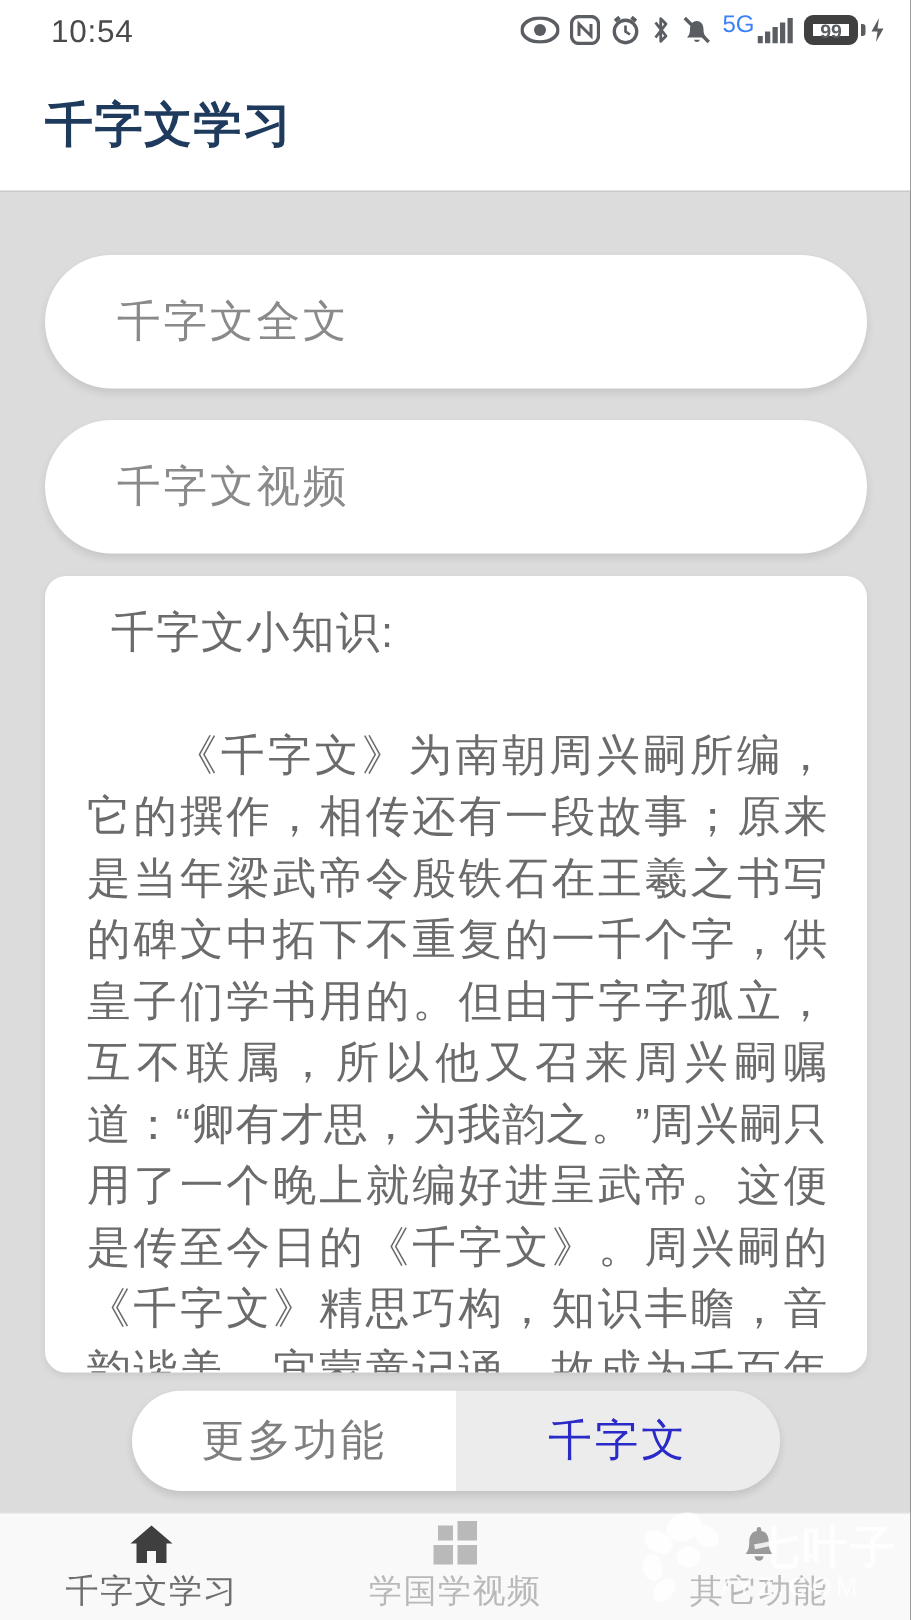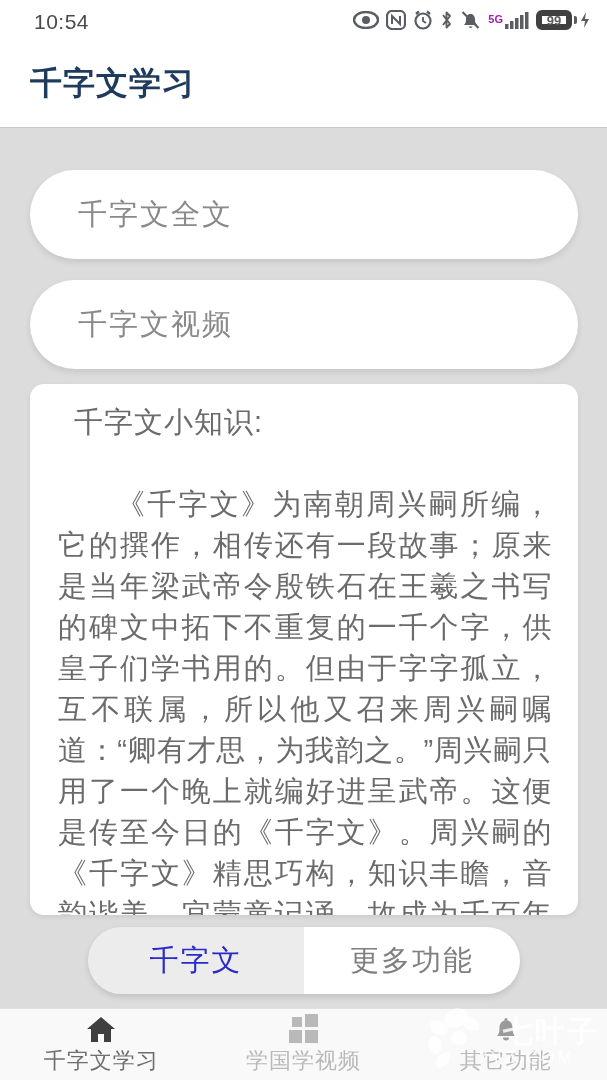--- a/index.html
+++ b/index.html
@@ -20,21 +20,21 @@
   }
   .status-bar{
     position:absolute;top:10px;left:0;width:607px;height:36px;
     display:flex;align-items:flex-start;justify-content:space-between;
     padding:0 16px 0 34px;
   }
   .status-time{font-size:21px;color:#4a4a4a;letter-spacing:.5px;}
   .status-icons{display:flex;align-items:center;gap:7px;color:#5a5e62;}
   .status-icons svg{display:block;}
   .sig-wrap{display:flex;align-items:flex-end;gap:2px;}
-  .sig-5g{font-size:11px;font-weight:bold;color:#a21caf;line-height:1;transform:translateY(-4px);}
+  .sig-5g{font-size:16px;font-weight:normal;color:#3b82f6;line-height:1;transform:translateY(-4px);}
   .battery{
     display:flex;align-items:center;gap:2px;
   }
   .battery-shell{
     width:36px;height:20px;border:6px solid #404040;border-radius:6px;
     display:flex;align-items:center;justify-content:center;
     font-size:13px;color:#5a5e62;font-weight:bold;
   }
   .battery-cap{width:3px;height:8px;background:#5a5e62;border-radius:0 2px 2px 0;}
   .app-title{
@@ -185,25 +185,25 @@
   <div class="pill-btn p1">
     <span>千字文全文</span>
   </div>
 
   <div class="knowledge-card">
     <p class="card-title">千字文小知识:</p>
     <p class="card-body">《千字文》为南朝周兴嗣所编，它的撰作，相传还有一段故事；原来是当年梁武帝令殷铁石在王羲之书写的碑文中拓下不重复的一千个字，供皇子们学书用的。但由于字字孤立，互不联属，所以他又召来周兴嗣嘱道：“卿有才思，为我韵之。”周兴嗣只用了一个晚上就编好进呈武帝。这便是传至今日的《千字文》。周兴嗣的《千字文》精思巧构，知识丰瞻，音韵谐美，宜蒙童记诵，故成为千百年蒙学教科书</p>
   </div>
 
   <div class="segmented">
+    <div class="segment right">
+      <span>更多功能</span>
+    </div>
     <div class="segment left">
       <span>千字文</span>
-    </div>
-    <div class="segment right">
-      <span>更多功能</span>
     </div>
   </div>
 
   <div class="bottom-nav">
     <div class="nav-item active">
       <span class="nav-icon">
         <svg width="30" height="27" viewBox="0 0 30 27">
             <path d="M15 1 L29 13 H25 V26 H18 V18 H12 V26 H5 V13 H1 Z" fill="#3f3f3f"></path>
           </svg>
       </span>

